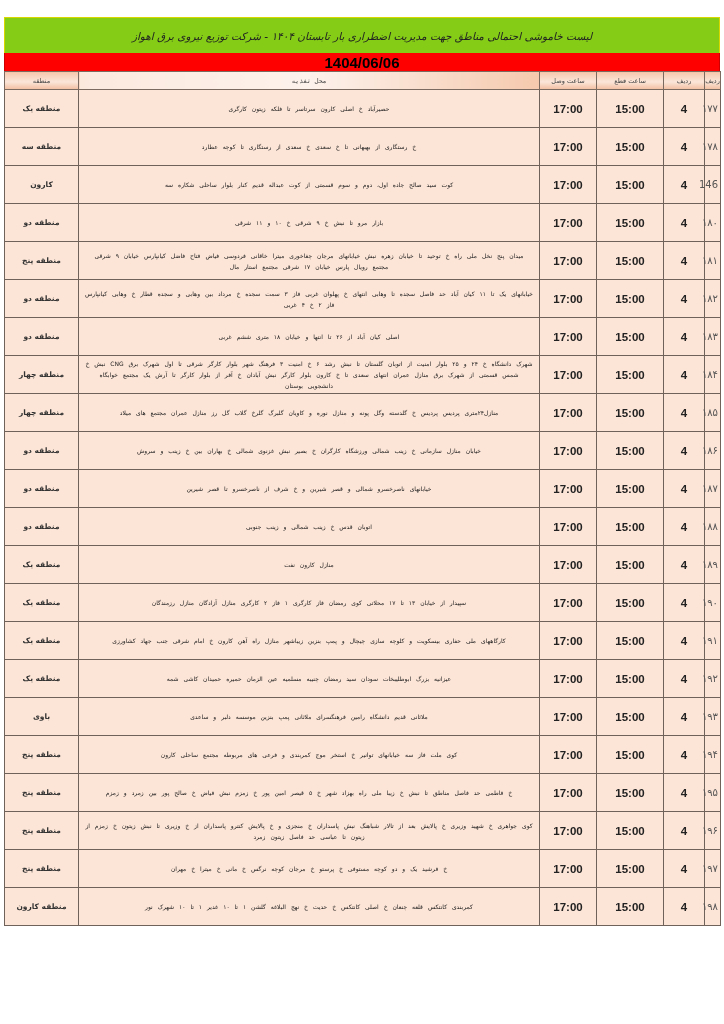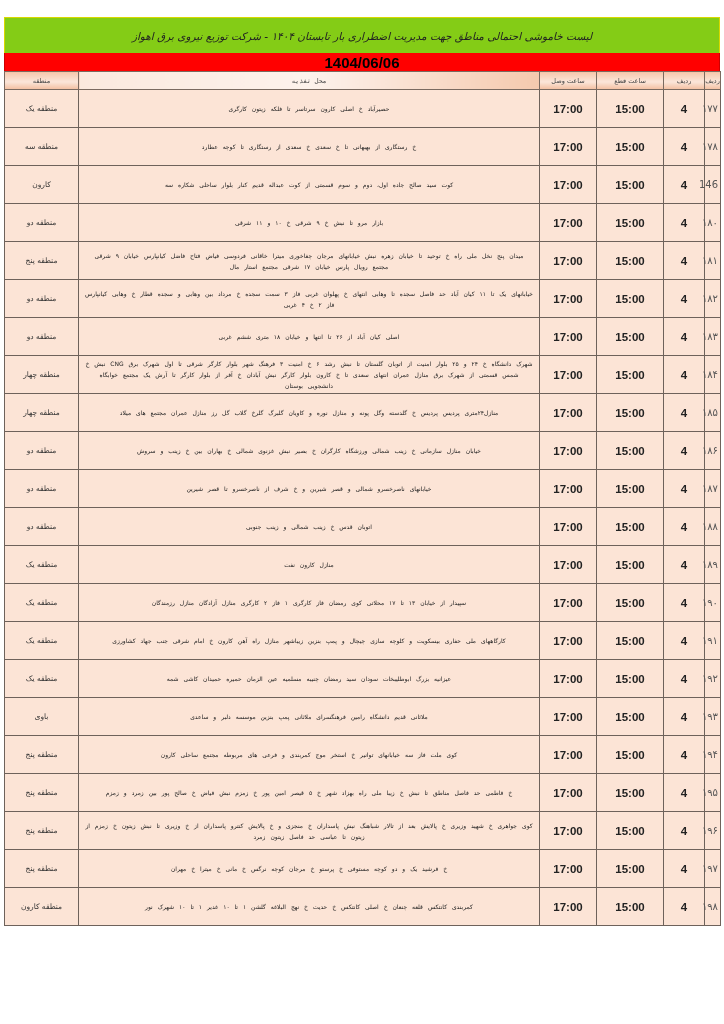--- a/index.html
+++ b/index.html
@@ -8,21 +8,21 @@
   .title-bar { height:35px; background:#84cc16; border:1px solid #d8d800; border-bottom:none; display:flex; align-items:center; justify-content:center; direction:rtl; font-size:10.5px; color:#222;font-style:italic; }
   .date-bar { height:18px; background:#ff0000; display:flex; align-items:center; justify-content:center; font-family:"Liberation Sans", sans-serif; font-weight:bold; font-size:15px; color:#000000; border-left:1px solid #c00; border-right:1px solid #c00; }
   table { border-collapse:collapse; width:716px; table-layout:fixed; direction:rtl; }
   th { height:17px; padding:0; font-weight:normal; font-size:6.5px; color:#444; border:1px solid #7a6a60;
        background:linear-gradient(to bottom,#f6c9ad 0%,#fbe6da 55%,#f3bfa0 100%); }
   th.col-feed { background:linear-gradient(to right,#fbe9de 0%,#fdf2ec 50%,#f5c9ad 100%);font-family:Liberation Mono, monospace; }
   td { height:37px; padding:0 2px; border:1px solid #6e625b; background:#fce4d6; text-align:center; vertical-align:middle; color:#222; }
   td.idx { font-size:10px; color:#555; }
   td.num { font-family:"Liberation Sans", sans-serif; font-weight:bold; font-size:11.5px; color:#222; }
   td.feed { font-size:6px; line-height:11px; padding:0 6px; word-spacing:3px; }
-  td.region { font-size:7.5px; font-weight:normal; color:#333; }
+  td.region { font-size:7.5px; font-weight:bold; color:#333; }
 </style>
 </head>
 <body>
 
 <div class="sheet">
   <div class="title-bar">لیست خاموشی احتمالی مناطق جهت مدیریت اضطراری بار تابستان ۱۴۰۴ - شرکت توزیع نیروی برق اهواز</div>
   <div class="date-bar">1404/06/06</div>
   <table>
     <colgroup>
       <col style="width:16px">

